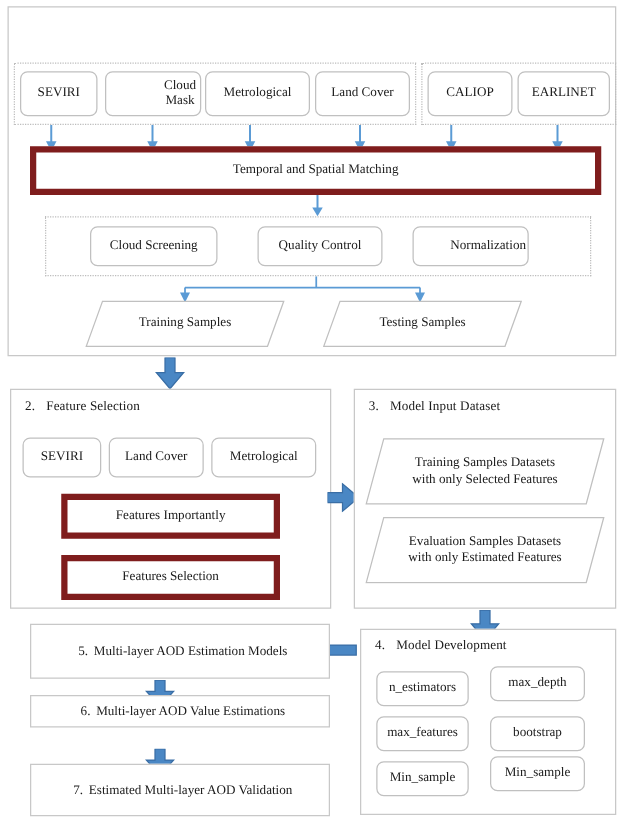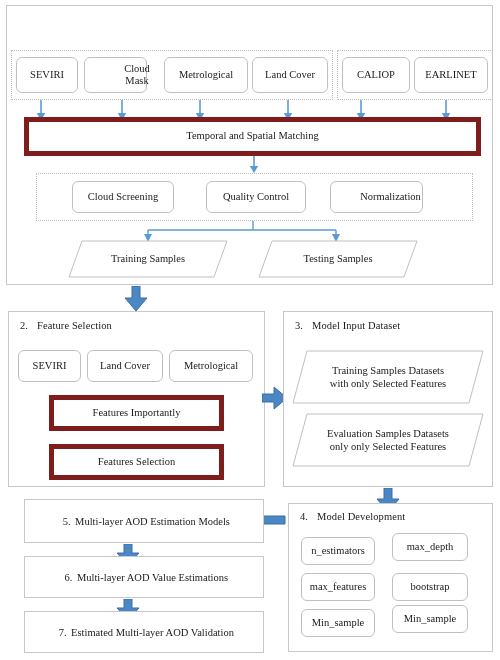--- a/index.html
+++ b/index.html
@@ -98,21 +98,21 @@
   <div class="panel" style="left:6px; top:5px; width:487px; height:280px;"></div>
 
 
   <div class="dotgroup" style="left:11px; top:50px; width:322px; height:50px;"></div>
 
   <div class="dotgroup" style="left:337px; top:50px; width:156px; height:50px;"></div>
 
   <div class="rbox" style="left:16px; top:57px; width:62px; height:36px;">
     <span>SEVIRI</span>
   </div>
-  <div class="rbox" style="left:84px; top:57px; width:63px; height:36px;padding-left:43px;">
+  <div class="rbox" style="left:84px; top:57px; width:77px; height:36px;padding-left:43px;">
     <span>Cloud Mask</span>
   </div>
   <div class="rbox" style="left:164px; top:57px; width:84px; height:36px;">
     <span>Metrological</span>
   </div>
   <div class="rbox" style="left:252px; top:57px; width:76px; height:36px;">
     <span>Land Cover</span>
   </div>
   <div class="rbox" style="left:342px; top:57px; width:68px; height:36px;">
     <span>CALIOP</span>
@@ -246,21 +246,21 @@
       <polygon points="15,1 191,1 177,53 1,53" fill="#ffffff" stroke="#c0c0c0" stroke-width="1"></polygon>
     </svg>
     <div class="ptext">Training Samples Datasets
 with only Selected Features</div>
   </div>
   <div class="para" style="left:292px; top:413px; width:192px; height:54px;">
     <svg viewBox="0 0 192 54" preserveAspectRatio="none">
       <polygon points="15,1 191,1 177,53 1,53" fill="#ffffff" stroke="#c0c0c0" stroke-width="1"></polygon>
     </svg>
     <div class="ptext">Evaluation Samples Datasets
-only only Selected Features</div>
+with only Estimated Features</div>
   </div>
 
   <div class="block" style="left:376px; top:488px;">
     <svg width="24" height="25" viewBox="0 0 24 25">
       <polygon points="8,0 16,0 16,11 23,11 12,24 1,11 8,11" fill="#4a87c4" stroke="#3a6ea5" stroke-width="1"></polygon>
     </svg>
   </div>
 
   <div class="panel" style="left:288px; top:503px; width:205px; height:149px;"></div>
   <div class="panel-title" style="left:300px; top:511px;">
@@ -295,21 +295,21 @@
   <div class="stage" style="left:8px; top:499px; width:240px; height:44px;">
     <span><span class="num">5.</span><span>Multi-layer AOD Estimation Models</span></span>
   </div>
 
   <div class="block" style="left:116px; top:544px;">
     <svg width="24" height="22" viewBox="0 0 24 22">
       <polygon points="8,0 16,0 16,9 23,9 12,21 1,9 8,9" fill="#4a87c4" stroke="#3a6ea5" stroke-width="1"></polygon>
     </svg>
   </div>
 
-  <div class="stage" style="left:8px; top:556px; width:240px; height:42px;">
+  <div class="stage" style="left:8px; top:556px; width:240px; height:26px;">
     <span><span class="num">6.</span><span>Multi-layer AOD Value Estimations</span></span>
   </div>
 
   <div class="block" style="left:116px; top:599px;">
     <svg width="24" height="22" viewBox="0 0 24 22">
       <polygon points="8,0 16,0 16,9 23,9 12,21 1,9 8,9" fill="#4a87c4" stroke="#3a6ea5" stroke-width="1"></polygon>
     </svg>
   </div>
 
   <div class="stage" style="left:8px; top:611px; width:240px; height:42px;">

